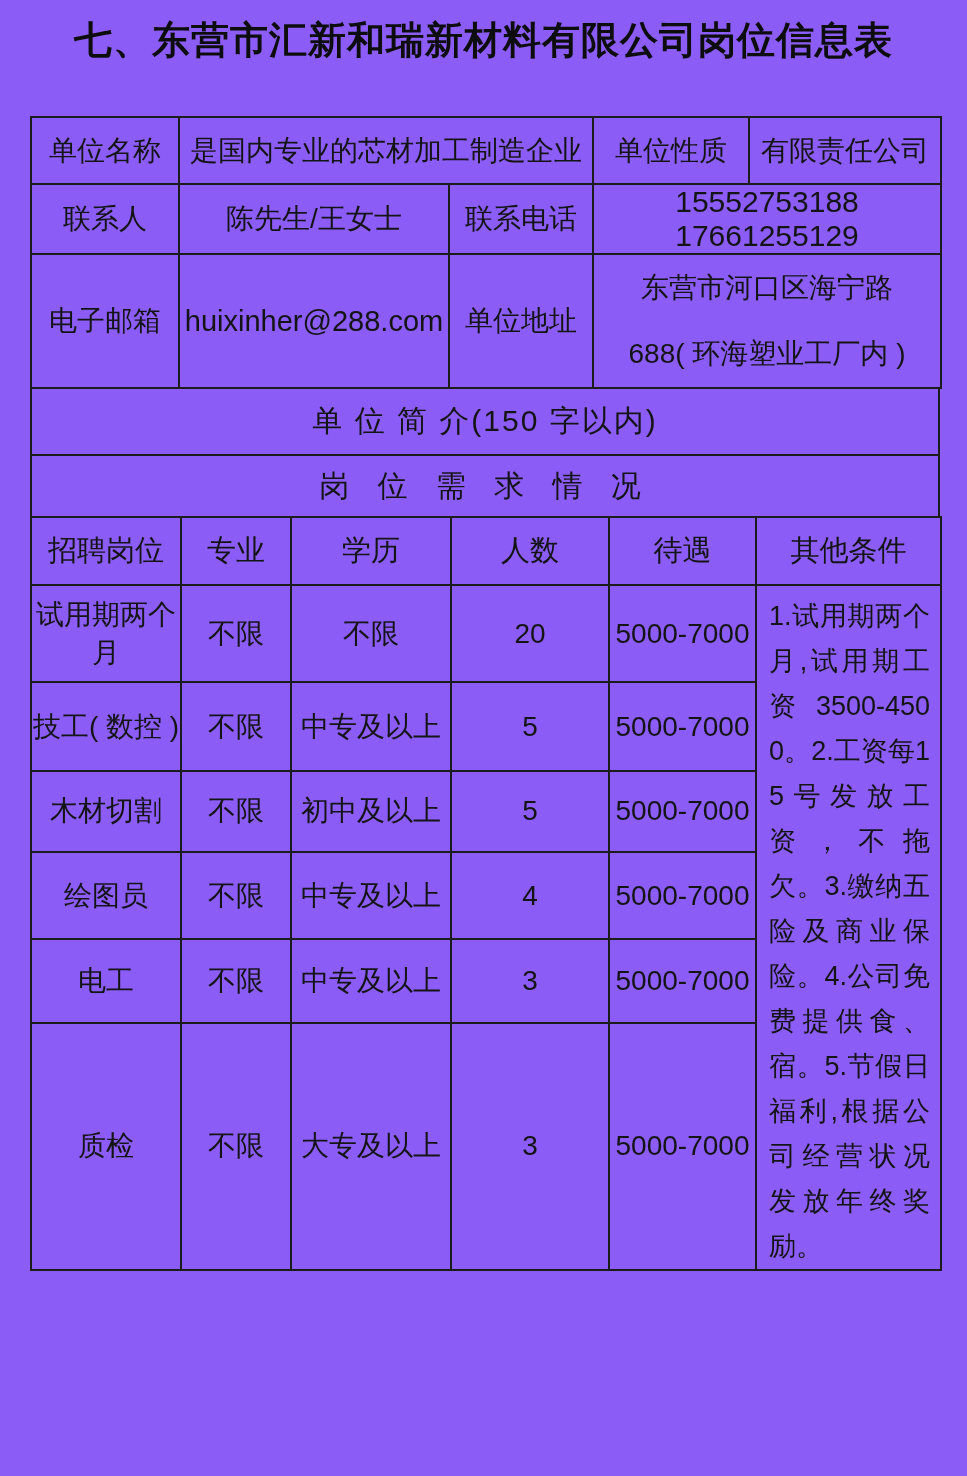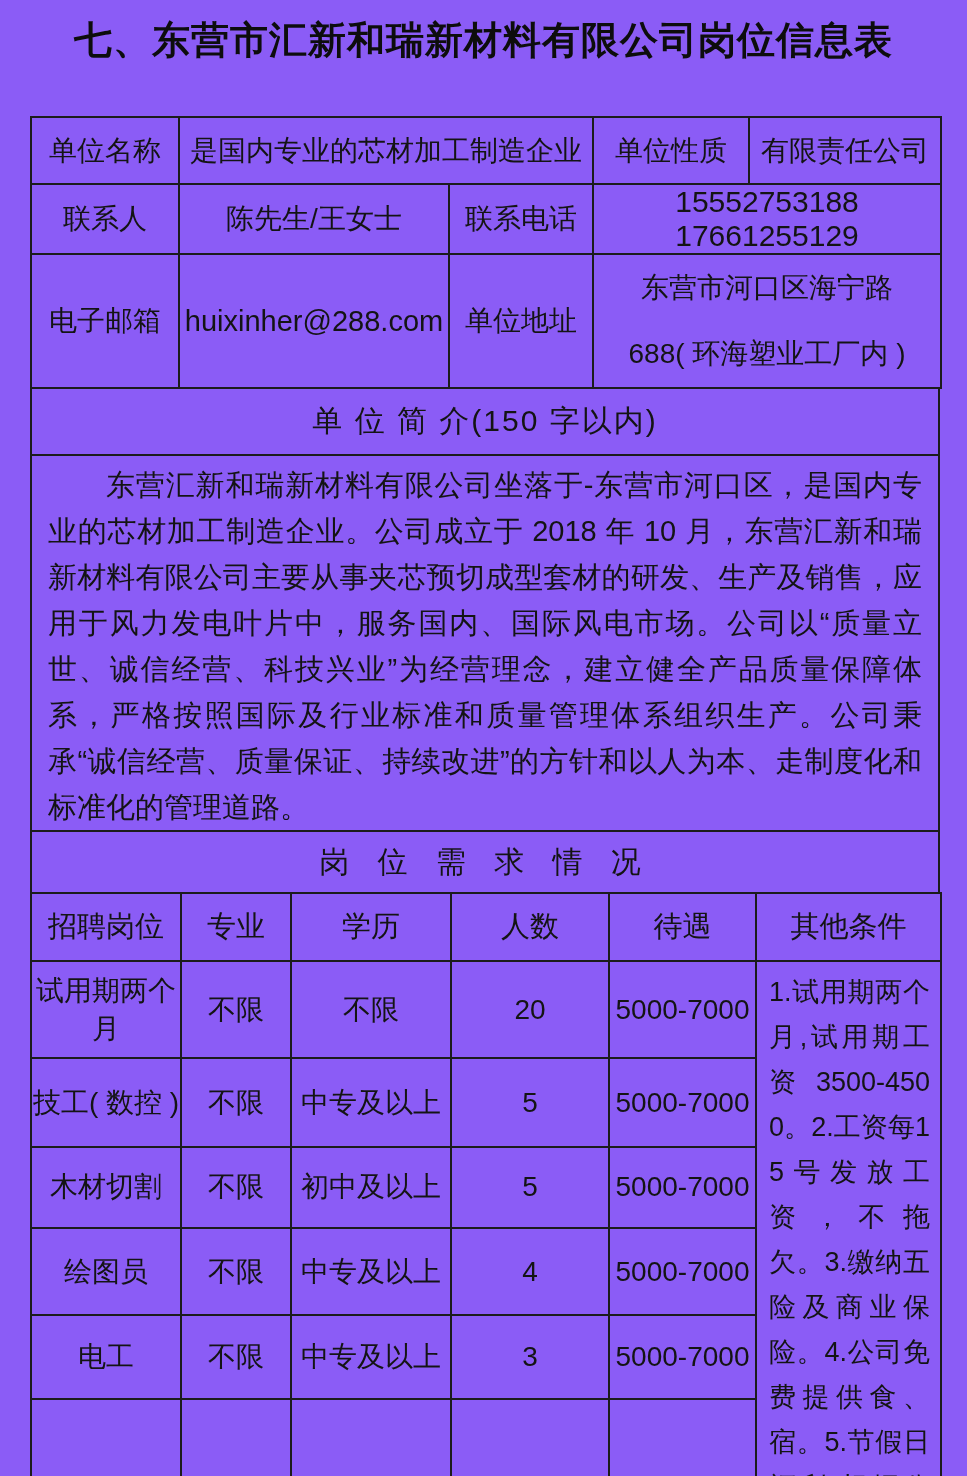--- a/index.html
+++ b/index.html
@@ -113,23 +113,20 @@
       <td class="address-cell" colspan="2">东营市河口区海宁路 688( 环海塑业工厂内 )</td>
     </tr>
   </tbody>
     </table>
 
   <table class="tbl-b">
     <tbody>
         <tr class="row-intro-head">
       <td class="intro-head-cell">单 位 简 介(150 字以内)</td>
     </tr>
-    <tr class="row-intro-body">
-      <td class="intro-body-cell">东营汇新和瑞新材料有限公司坐落于-东营市河口区，是国内专业的芯材加工制造企业。公司成立于 2018 年 10 月，东营汇新和瑞新材料有限公司主要从事夹芯预切成型套材的研发、生产及销售，应用于风力发电叶片中，服务国内、国际风电市场。公司以“质量立世、诚信经营、科技兴业”为经营理念，建立健全产品质量保障体系，严格按照国际及行业标准和质量管理体系组织生产。公司秉承“诚信经营、质量保证、持续改进”的方针和以人为本、走制度化和标准化的管理道路。</td>
-    </tr>
   </tbody>
     </table>
 
   <table class="tbl-c">
     <tbody>
         <tr class="row-demand-head">
       <td class="demand-head-cell">岗 位 需 求 情 况</td>
     </tr>
   </tbody>
     </table>

